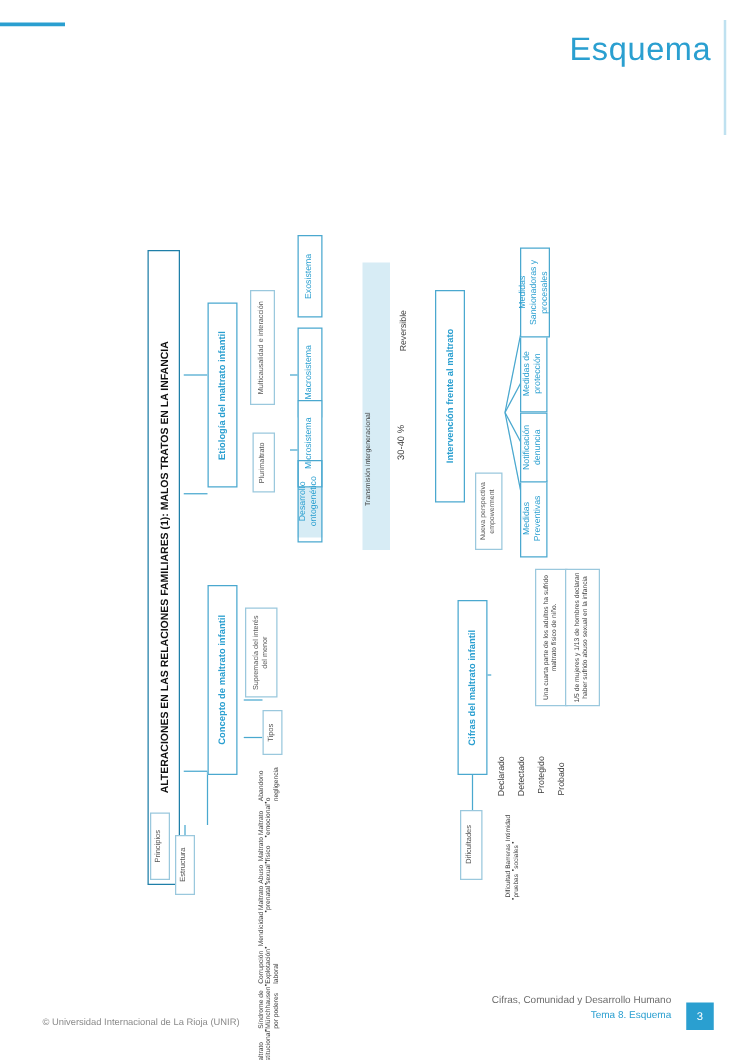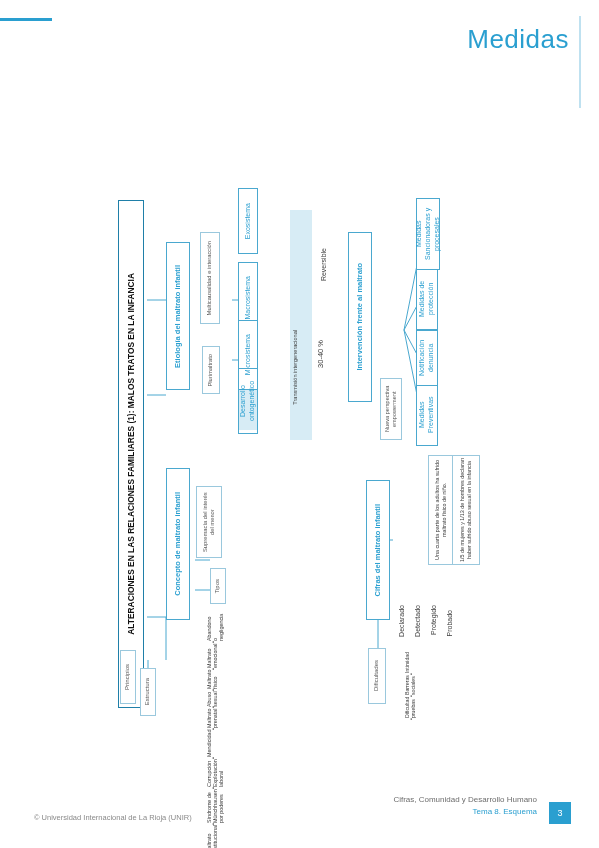--- a/index.html
+++ b/index.html
@@ -95,21 +95,21 @@
   svg.lines { position:absolute; left:0; top:0; width:599px; height:848px; pointer-events:none; }
 
   .bullets { position:absolute; }
   .bullets .row { display:flex; }
 </style>
 </head>
 <body>
 
 <div class="hdr-rule"></div>
 <div class="hdr-vrule"></div>
-<div class="hdr-title">Medidas</div>
+<div class="hdr-title">Esquema</div>
 
 <div id="diagram">
 
   <svg class="lines">
     <g stroke="#4aa8cf" stroke-width="1" fill="none">
 
       <path d="M147,617 L166,617"></path>
       <path d="M147,395 L166,395"></path>
       <path d="M147,300 L166,300"></path>
 

